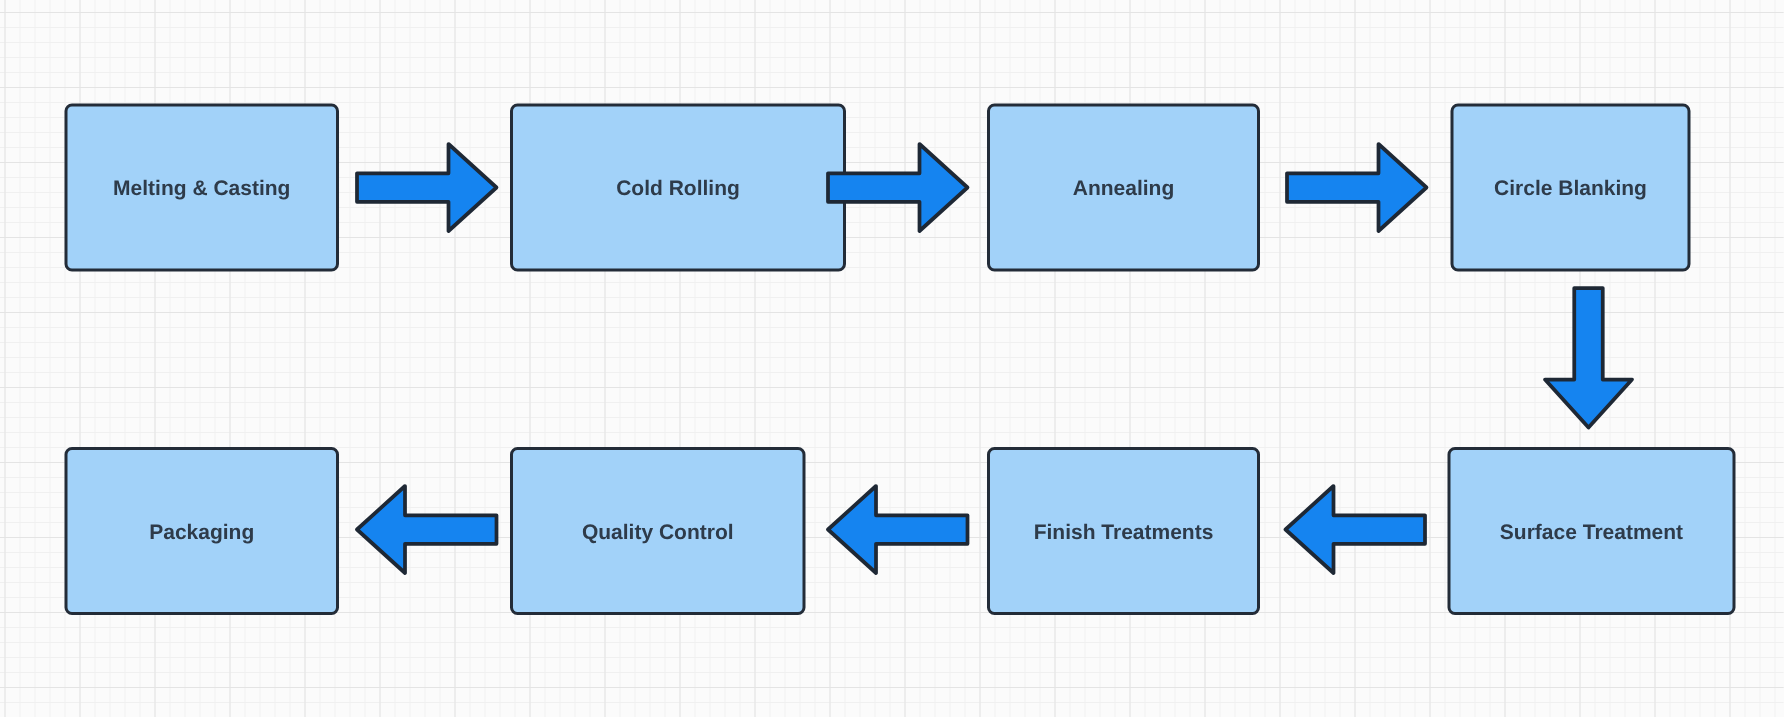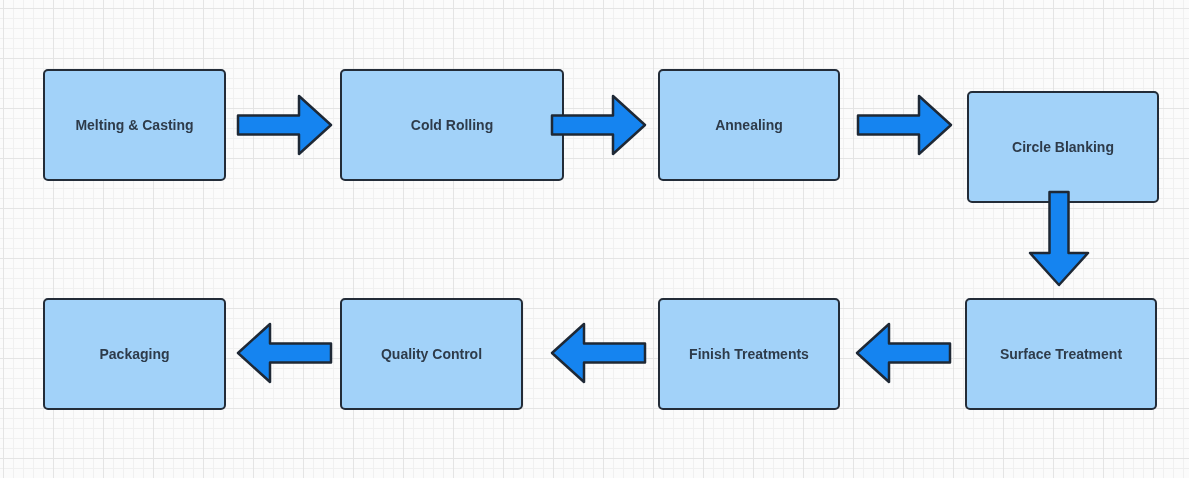--- a/index.html
+++ b/index.html
@@ -58,33 +58,33 @@
   </div>
 
   <div class="node" style="left:340px;top:69px;width:224px;">
     <span class="node-label">Cold Rolling</span>
   </div>
 
   <div class="node" style="left:658px;top:69px;width:182px;">
     <span class="node-label">Annealing</span>
   </div>
 
-  <div class="node" style="left:967px;top:69px;width:192px;margin-top:22px;">
+  <div class="node" style="left:967px;top:69px;width:160px;">
     <span class="node-label">Circle Blanking</span>
   </div>
 
   <div class="node" style="left:658px;top:298px;width:182px;">
     <span class="node-label">Finish Treatments</span>
   </div>
 
   <div class="node" style="left:965px;top:298px;width:192px;">
     <span class="node-label">Surface Treatment</span>
   </div>
 
-  <div class="node" style="left:340px;top:298px;width:183px;">
+  <div class="node" style="left:340px;top:298px;width:197px;">
     <span class="node-label">Quality Control</span>
   </div>
 
   <div class="node" style="left:43px;top:298px;width:183px;">
     <span class="node-label">Packaging</span>
   </div>
 
   <svg class="arrow" style="left:236px;top:94px;" width="97" height="62" viewBox="0 0 97 62">
     <polygon points="2,21.5 63,21.5 63,2 95,31 63,60 63,40.5 2,40.5"></polygon>
   </svg>

